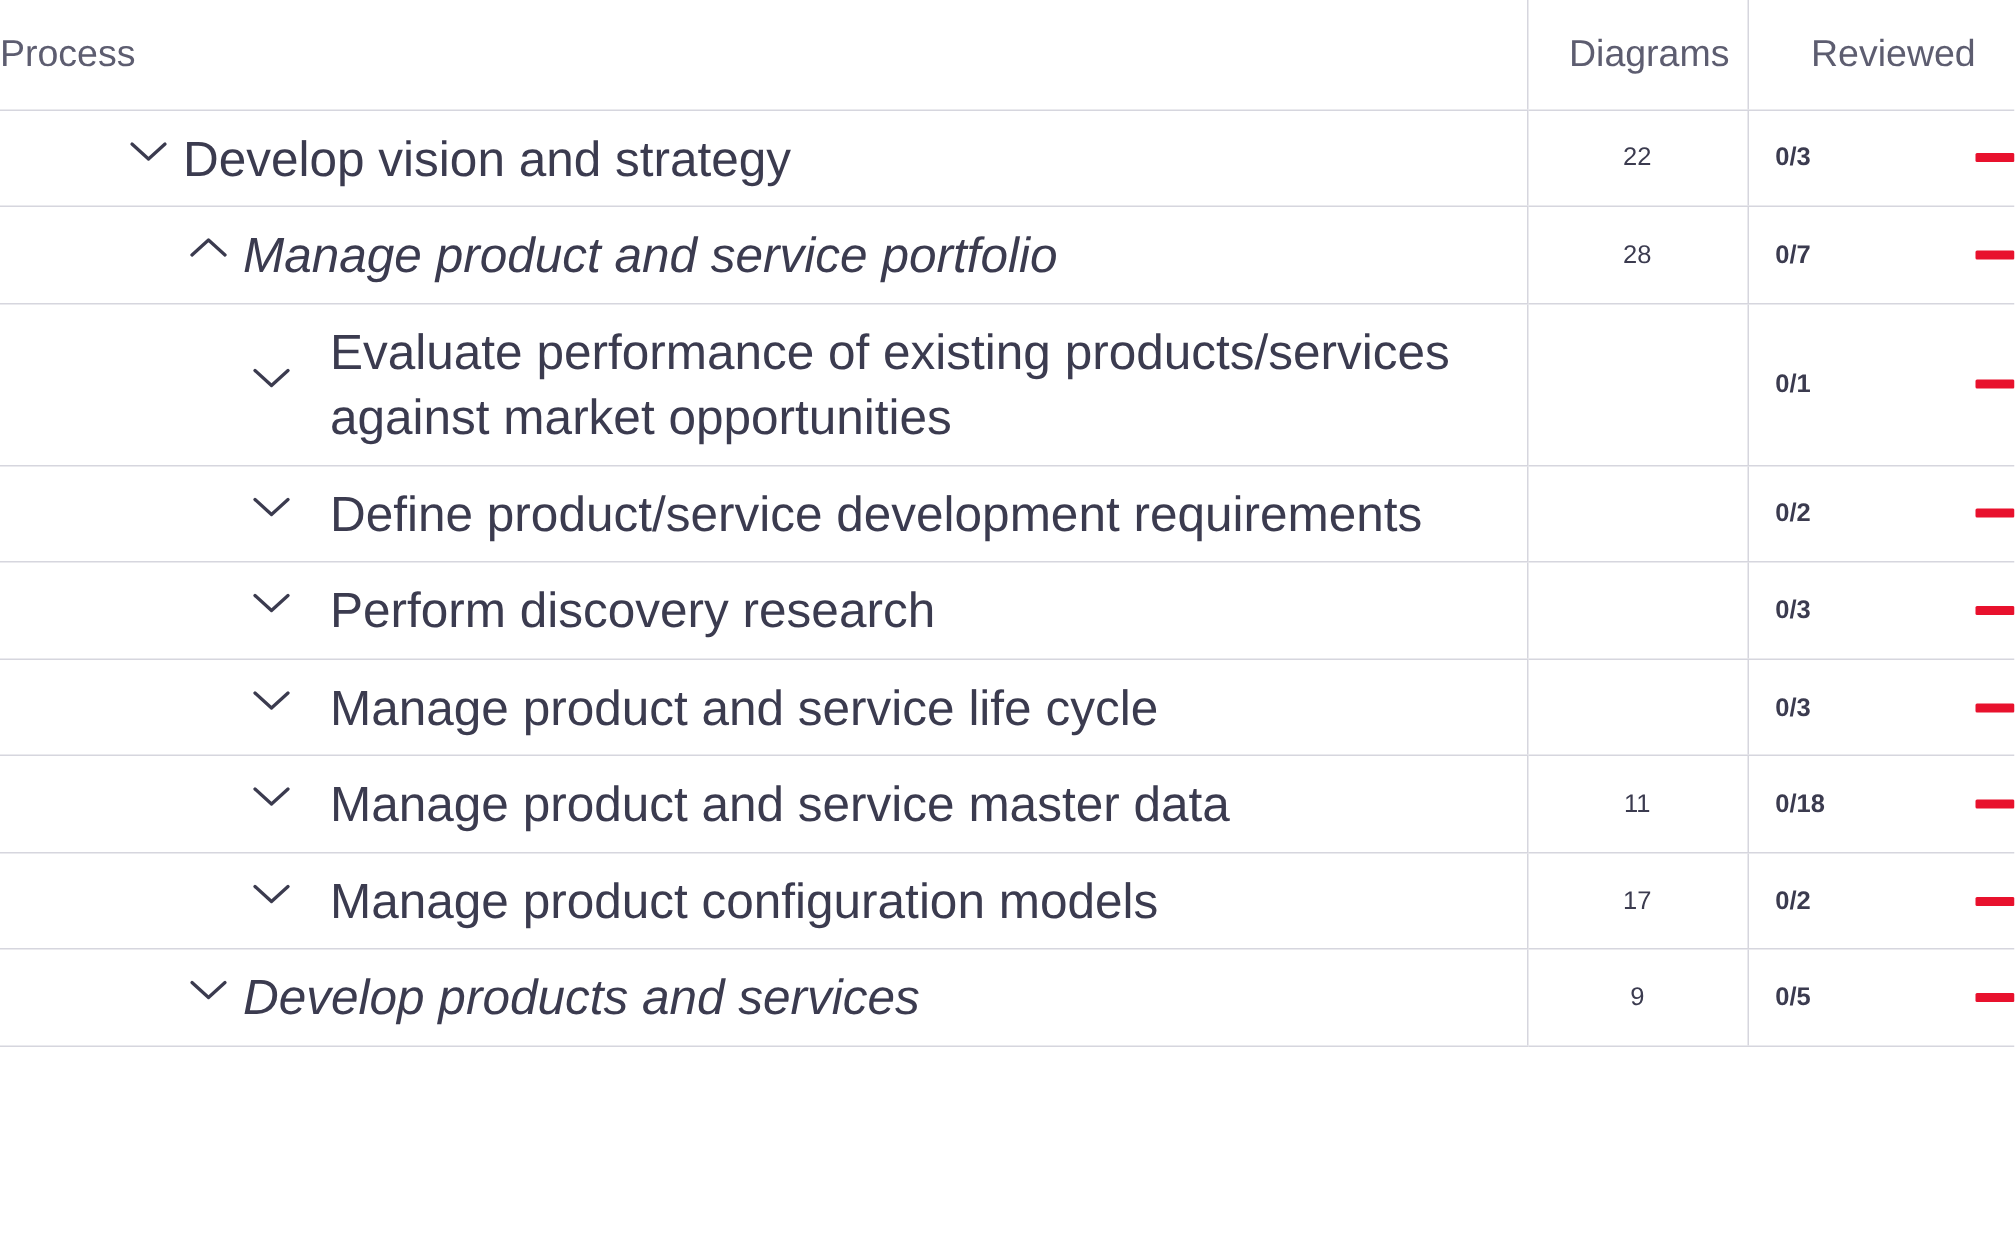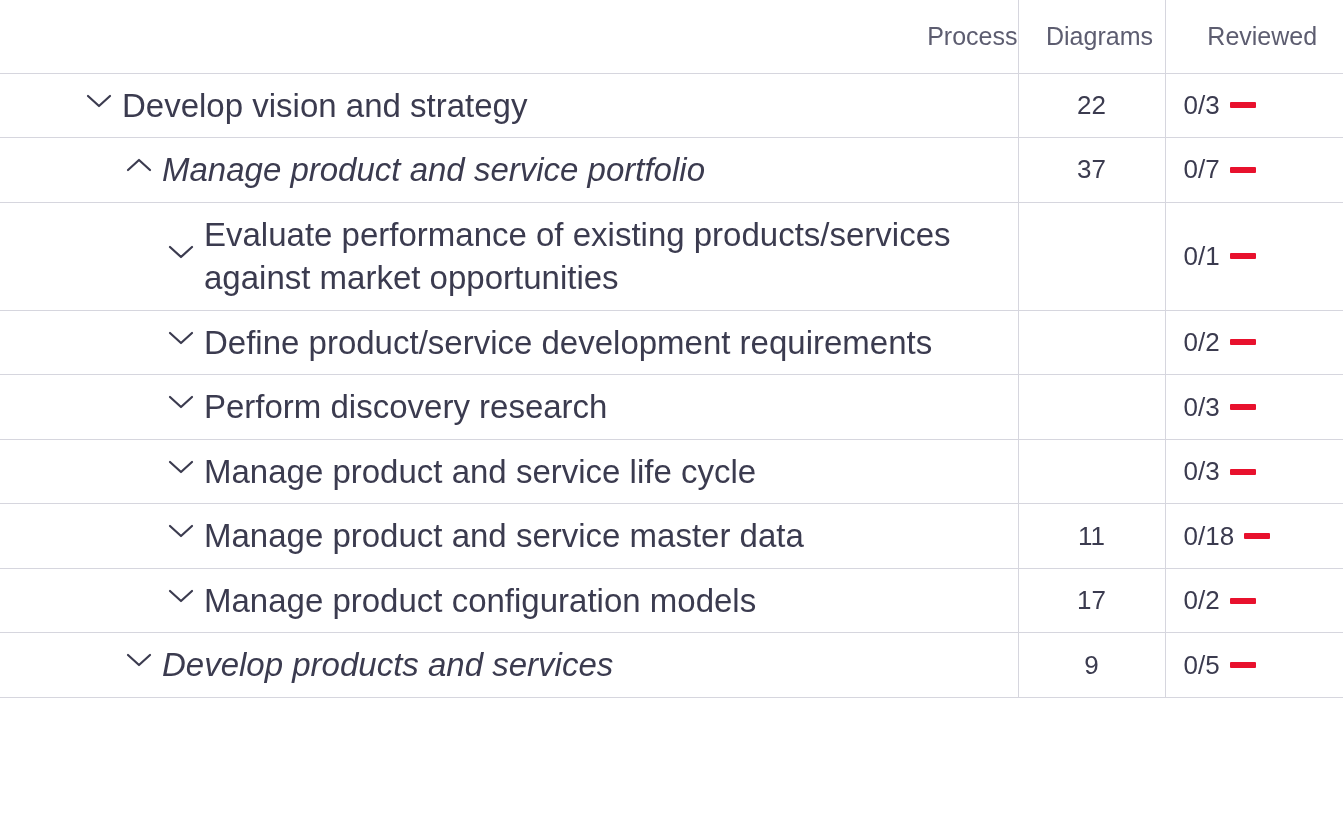--- a/index.html
+++ b/index.html
@@ -25,55 +25,56 @@
 
   .table th, .table td {
     border-bottom: 1px solid #d6d6de;
     padding: 0;
     vertical-align: middle;
   }
   thead th {
     font-weight: normal;
     font-size: 25px;
     color: #5d5d70;
-    text-align: right;
+    text-align: left;
     height: 73px;
     padding-left: 40px;
     box-sizing: border-box;
   }
   thead th.num {
     text-align: center;
     padding-left: 16px;
     border-left: 1px solid #d6d6de;
   }
   tbody td.process-cell {
     font-size: 33px;
     color: #3b3b4f;
     padding: 10px 14px 10px 40px;
     box-sizing: border-box;
     line-height: 1.32;
   }
   tbody td.num {
     text-align: center;
-    font-size: 26px;
+    font-size: 17px;
     color: #3b3b4f;
     border-left: 1px solid #d6d6de;
     box-sizing: border-box;
     margin-top: 14px;
   }
   tbody td.reviewed-cell {
     position: relative;
     padding-right: 0;
   }
   .rev-wrap {
     display: flex;
     align-items: center;
-    justify-content: flex-start;
+    justify-content: space-between;
     gap: 10px;
     padding-left: 18px;
+    font-weight: bold;
   }
   .rev-text { white-space: nowrap; }
   .minus {
     display: inline-block;
     width: 26px;
     height: 6px;
     background: #e8112d;
     border-radius: 1px;
     flex: none;
   }
@@ -87,21 +88,21 @@
     height: 34px;
     display: inline-flex;
     align-items: center;
     justify-content: center;
     margin-right: 8px;
   }
   .chev svg { display: block; }
   .label { display: block; }
   .lvl-1 { padding-left: 44px; }
   .lvl-2 { padding-left: 84px; font-style: italic; }
-  .lvl-3 { padding-left: 126px; }
+  .lvl-3 { padding-left: 126px; gap: 16px; }
   .two-line .chev { margin-top: 22px; }
 </style>
 </head>
 <body>
 
 <table class="table">
   <colgroup>
     <col class="c-process">
     <col class="c-diagrams">
     <col class="c-reviewed">
@@ -137,21 +138,21 @@
         <td class="process-cell">
           <div class="row-inner lvl-2">
             <span class="chev">
               <svg width="26" height="16" viewBox="0 0 26 16">
                 <path d="M2 13 L13 3 L24 13" fill="none" stroke="#3b3b4f" stroke-width="2.2" stroke-linecap="round" stroke-linejoin="round"></path>
               </svg>
             </span>
             <span class="label">Manage product and service portfolio</span>
           </div>
         </td>
-        <td class="num">37</td>
+        <td class="num">28</td>
         <td class="num reviewed-cell">
           <div class="rev-wrap">
             <span class="rev-text">0/7</span>
             <span class="minus" style="background: rgb(232, 17, 45);"></span>
           </div>
         </td>
       </tr>
       <tr>
         <td class="process-cell">
           <div class="row-inner lvl-3 two-line">

